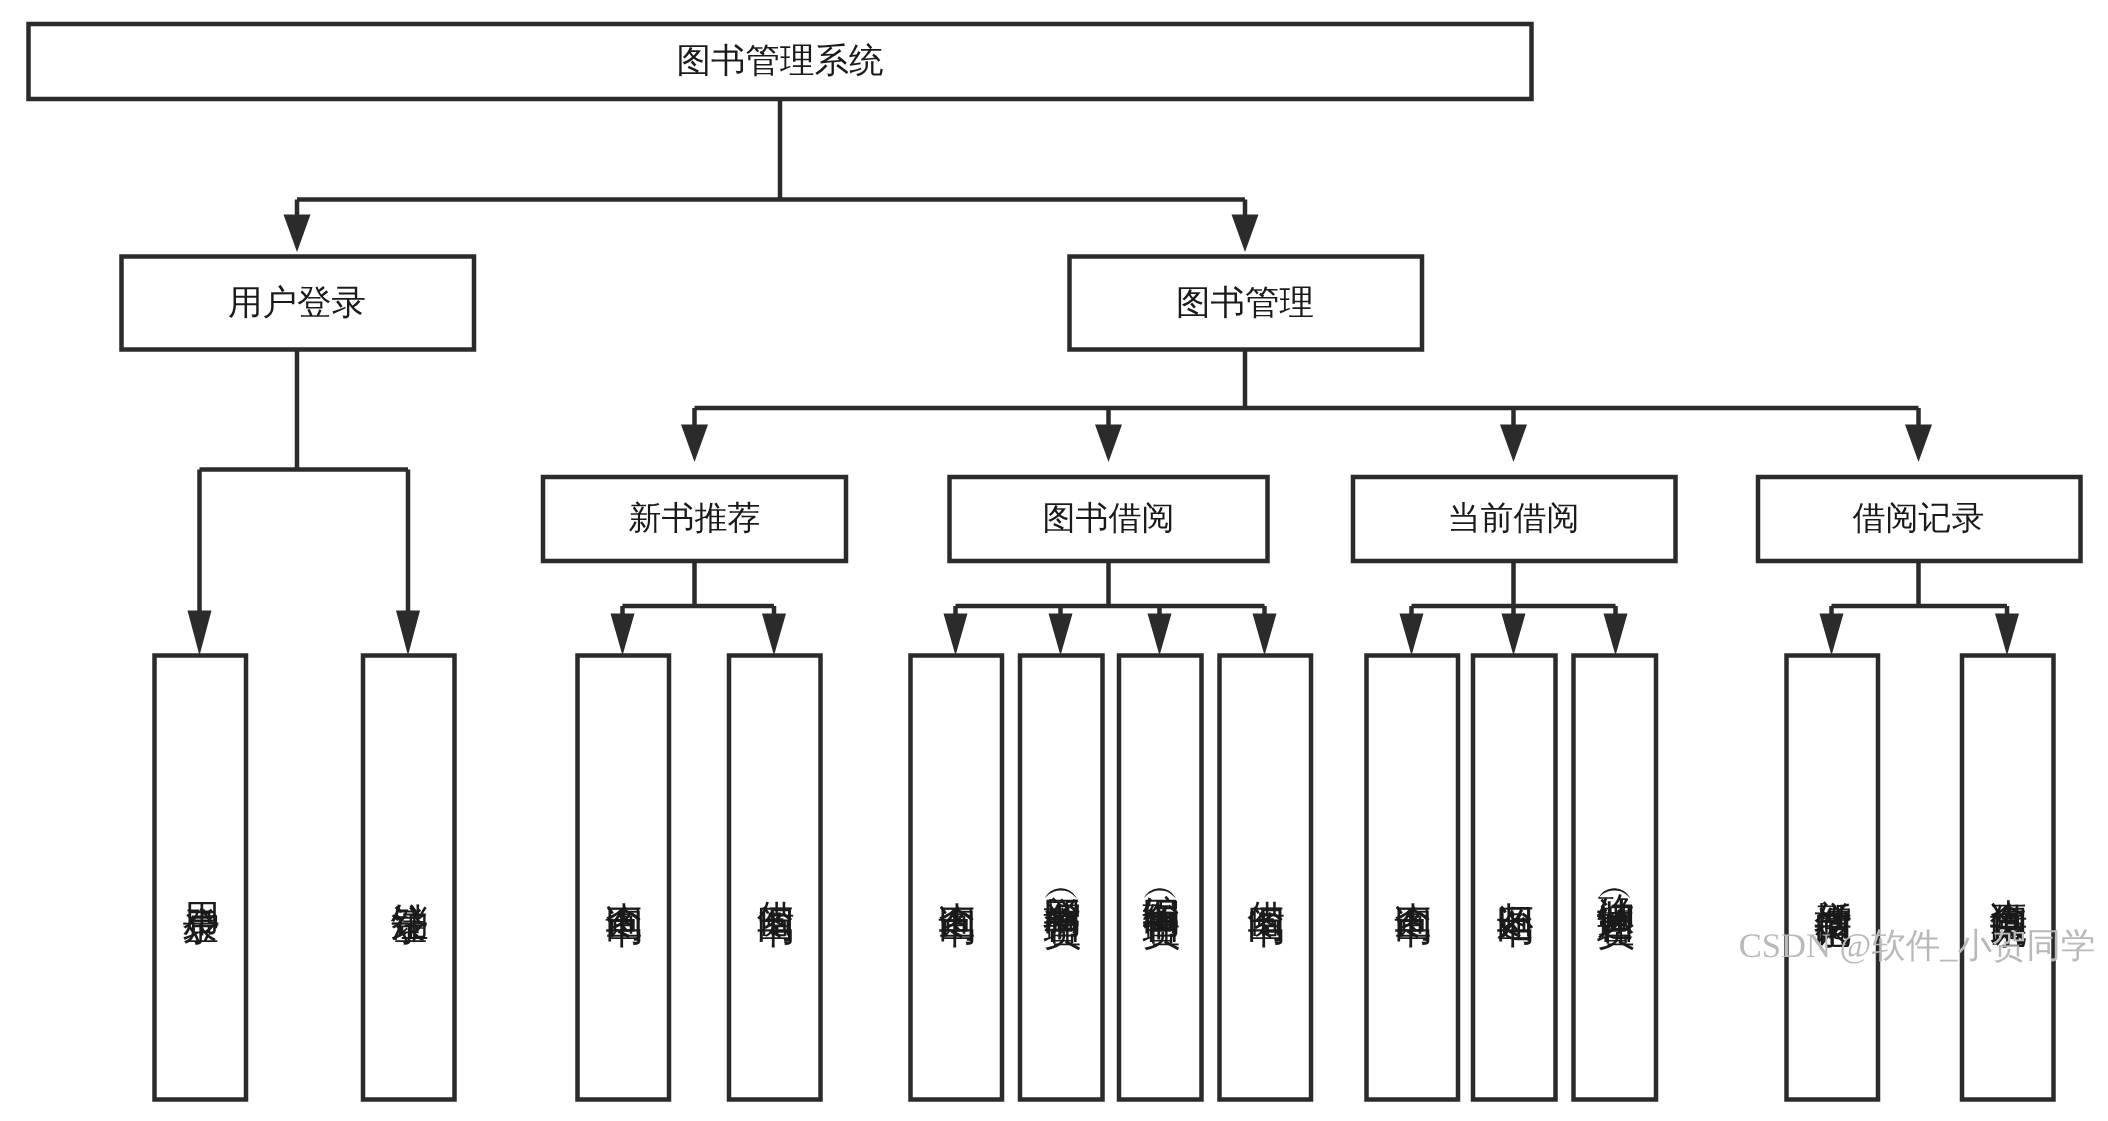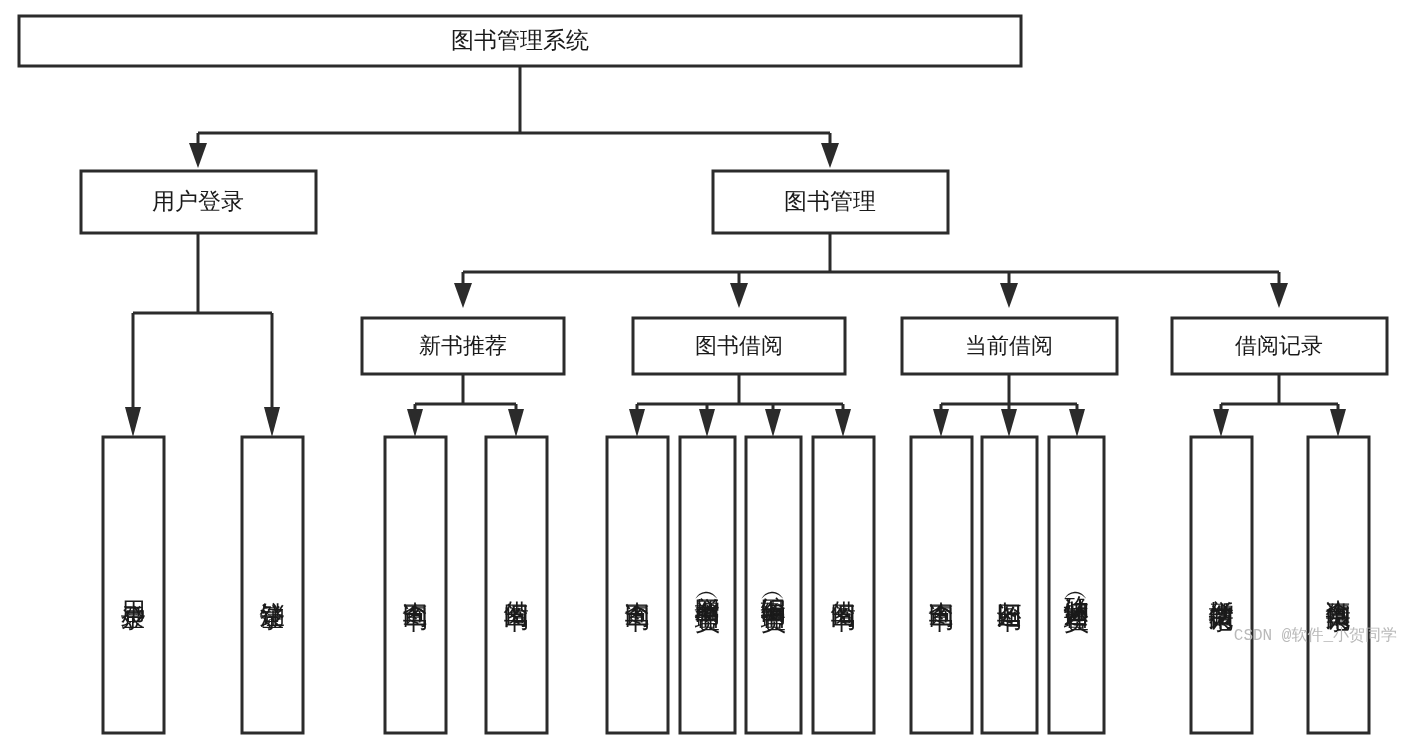--- a/index.html
+++ b/index.html
@@ -61,22 +61,22 @@
     letter-spacing: 2px;
     color: #1a1a1a;
     white-space: nowrap;
     text-align: center;
     pointer-events: none;
   }
   .watermark {
     position: absolute;
     right: 8px;
     bottom: 4px;
-    font-family: Liberation Mono, monospace;
-    font-size: 16px;
+    font-family: Liberation Serif, serif;
+    font-size: 23px;
     color: #b9b9b9;
     white-space: nowrap;
   }
 </style>
 </head>
 <body>
 
 <div id="diagram-root">
 
   <svg id="flow" viewBox="0 0 1405 747">

